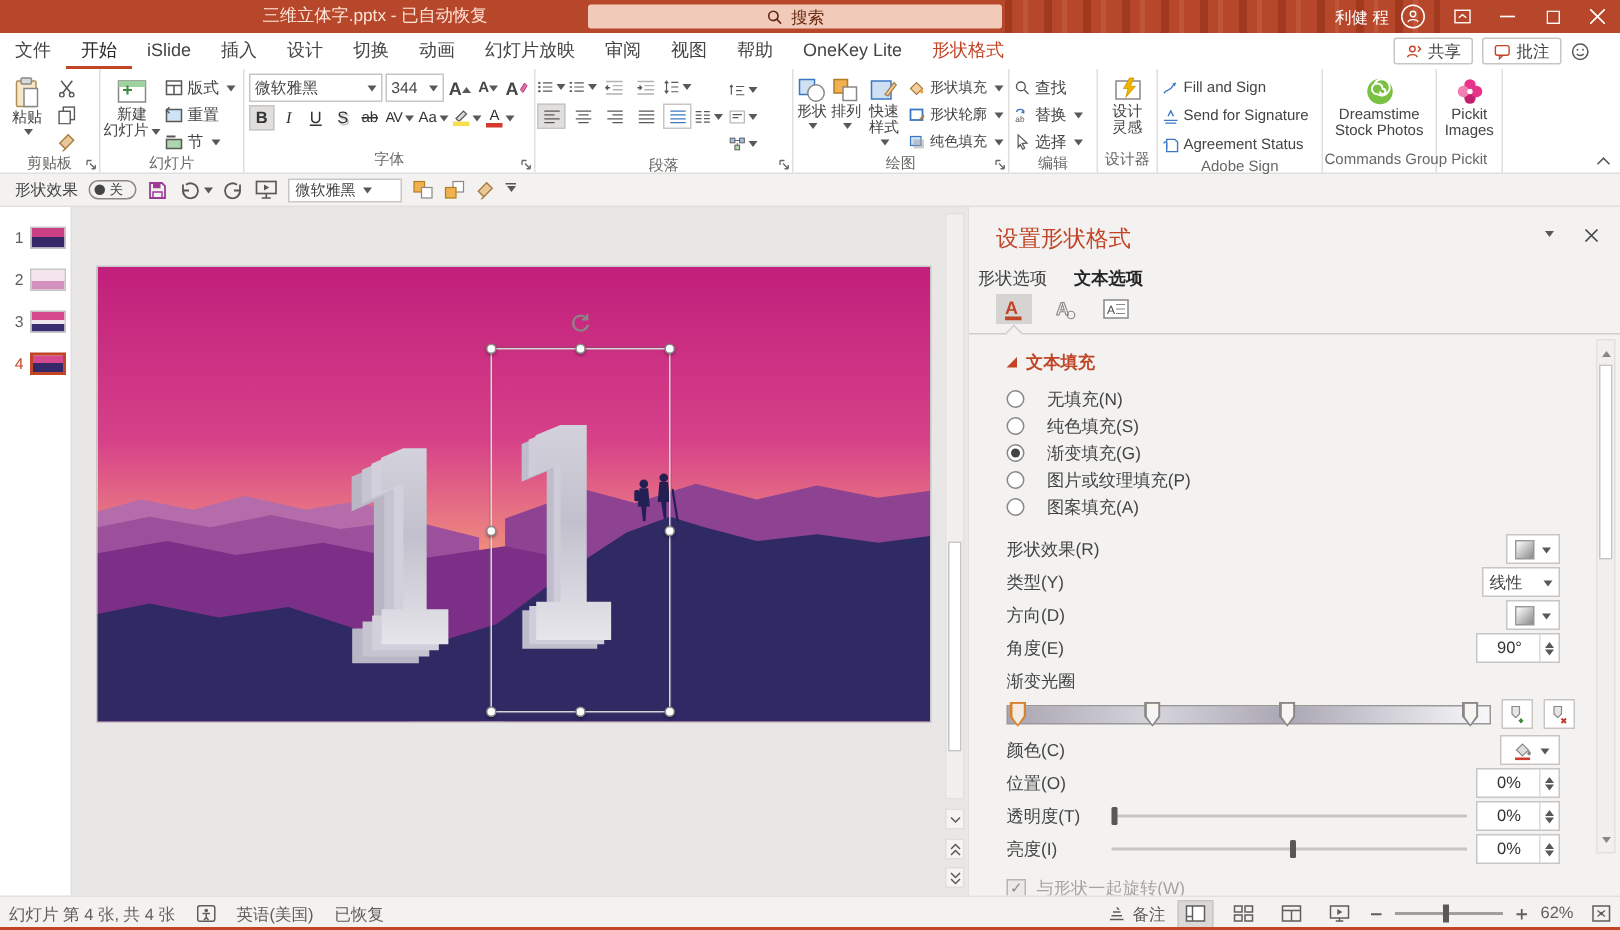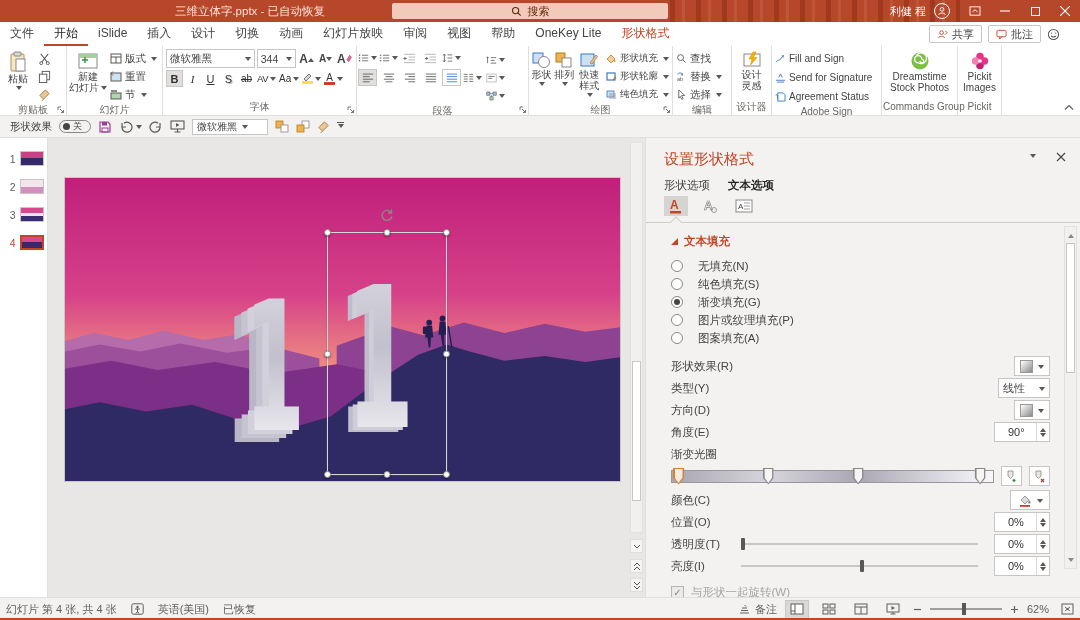--- a/index.html
+++ b/index.html
@@ -68,37 +68,37 @@
   .sel-rect{position:absolute;left:262px;top:54px;width:120px;height:243px;border:1px solid #d6d6d6;box-shadow:0 0 0 1px rgba(90,90,90,.25)}
   .handle{position:absolute;width:7px;height:7px;border-radius:50%;background:#fff;border:1px solid #8a8886;box-shadow:0 1px 2px rgba(0,0,0,.35)}
   .rot{position:absolute;left:50%;top:-25px;transform:translateX(-50%)}
   .vscroll{position:absolute;right:2px;top:4px;bottom:64px;width:13px;background:#f1f0ee;border:1px solid #e3e1df}
   .vthumb{position:absolute;left:1px;right:1px;top:56%;height:36%;background:#fff;border:1px solid #c8c6c4}
   .vs-btn{position:absolute;right:2px;width:13px;height:14px;display:flex;align-items:center;justify-content:center;background:#f5f4f2;border:1px solid #e0dedc}
   
   .panel{width:435px;flex:none;background:#f3f2f1;border-left:1px solid #e1dfdd;position:relative;font-size:11.5px}
   .panel-title{position:absolute;left:18px;top:12px;font-size:15px;color:#c24527}
   .panel-head-ic{position:absolute;top:14px;display:flex}
-  .panel-tabs{position:absolute;left:18px;top:40px;display:flex;gap:18px;font-size:11.5px;color:#444}
+  .panel-tabs{position:absolute;left:6px;top:40px;display:flex;gap:18px;font-size:11.5px;color:#444}
   .panel-tabs .on{font-weight:bold;color:#262626}
   .panel-icons{position:absolute;left:18px;top:58px;display:flex;gap:10px}
   .pic{width:24px;height:20px;display:flex;align-items:center;justify-content:center;border:1px solid transparent}
   .pic.sel{background:#d6d4d2}
   .pdivider{position:absolute;left:0;right:0;top:84px;border-top:1px solid #d0cecd}
   .notch{position:absolute;left:26px;top:80px;width:8px;height:8px;background:#f3f2f1;border-left:1px solid #d0cecd;border-top:1px solid #d0cecd;transform:rotate(45deg)}
   .pbody{position:absolute;left:0;right:22px;top:86px;bottom:0;padding:10px 8px 0 25px}
   .sect{display:flex;align-items:center;gap:6px;color:#c24527;font-weight:bold;font-size:11.5px;margin-bottom:8px}
   .tri{width:0;height:0;border-bottom:7px solid #c24527;border-left:7px solid transparent}
   .prow{display:flex;align-items:center;gap:15px;height:18px;color:#444;margin-bottom:0}
   .radio{width:12px;height:12px;border:1px solid #8a8886;border-radius:50%;background:#fff;flex:none}
   .radio.on{display:flex;align-items:center;justify-content:center}
   .radio.on::after{content:"";width:6px;height:6px;border-radius:50%;background:#444}
   .frow{display:flex;align-items:center;height:22px;color:#444;position:relative}
   .frow .flabel{flex:none}
-  .fctl{position:absolute;right:0;display:flex;}
+  .fctl{position:absolute;right:10px;display:flex;}
   .ddbtn{height:20px;border:1px solid #c8c6c4;background:#fff;display:flex;align-items:center;justify-content:center;gap:3px;padding:0 4px}
   .gsq{width:13px;height:13px;border:1px solid #9a9896;background:linear-gradient(135deg,#ffffff 0,#8a8a8a 100%)}
   .spin{height:20px;width:56px;border:1px solid #c8c6c4;background:#fff;display:flex;align-items:center}
   .spin .sval{flex:1;padding-left:13px;font-size:11px;color:#333}
   .spin .sarr{width:13px;height:100%;border-left:1px solid #dcdad8;display:flex;flex-direction:column;align-items:center;justify-content:center;gap:1px}
   .gbar-row{display:flex;align-items:center;height:26px;gap:7px}
   .gbar{position:relative;flex:1;height:13px;border:1px solid #9a9896;background:linear-gradient(90deg,#a9a6b2 0%,#d6d4dc 30%,#aaa7b4 58%,#f2f1f5 96%,#f7f6f9 100%)}
   .stop{position:absolute;top:-3px;width:11px;height:17px;clip-path:polygon(0 0,100% 0,100% 60%,50% 100%,0 60%);background:#8a8886}
   .stop::after{content:"";position:absolute;inset:1.5px;clip-path:polygon(0 0,100% 0,100% 60%,50% 100%,0 60%);background:#f6f5f4}
   .stop.sel{background:#d9822b}

